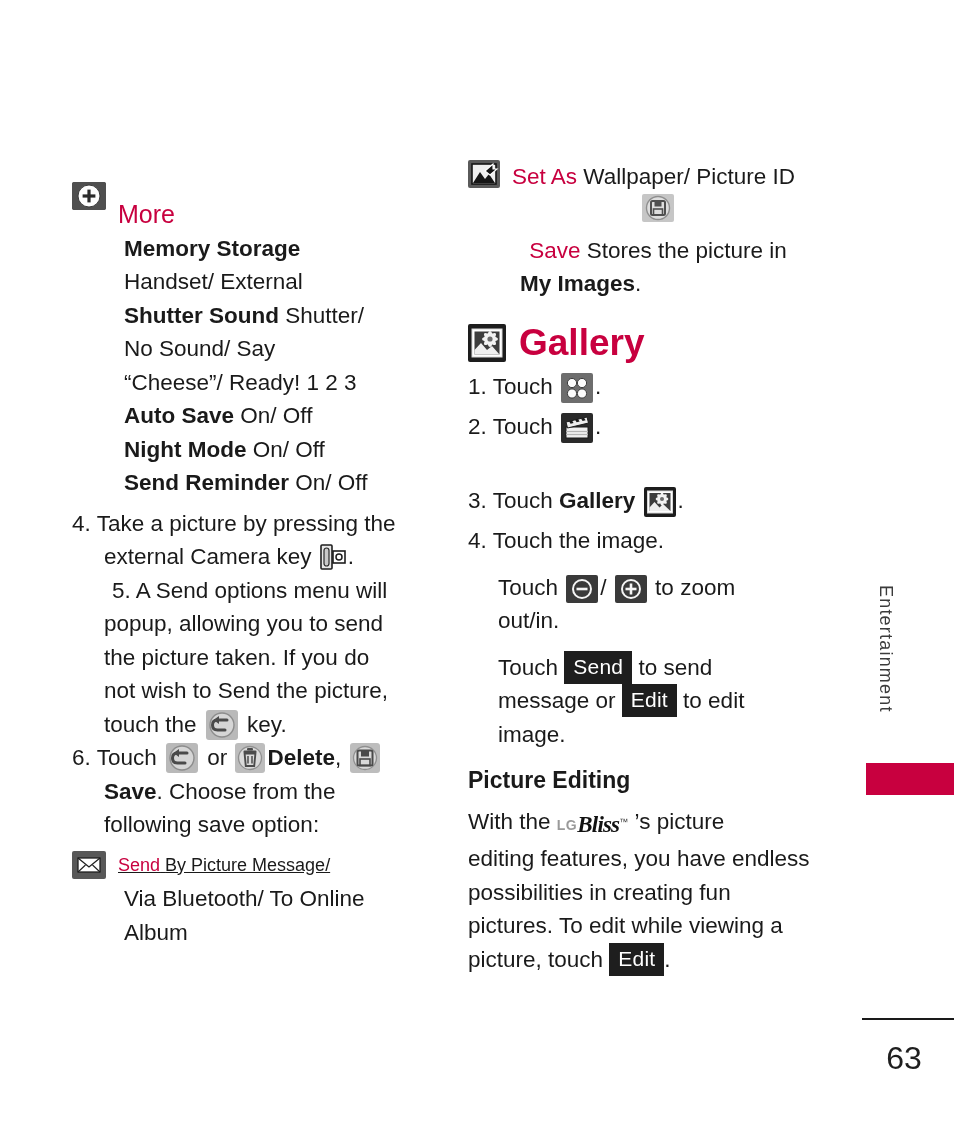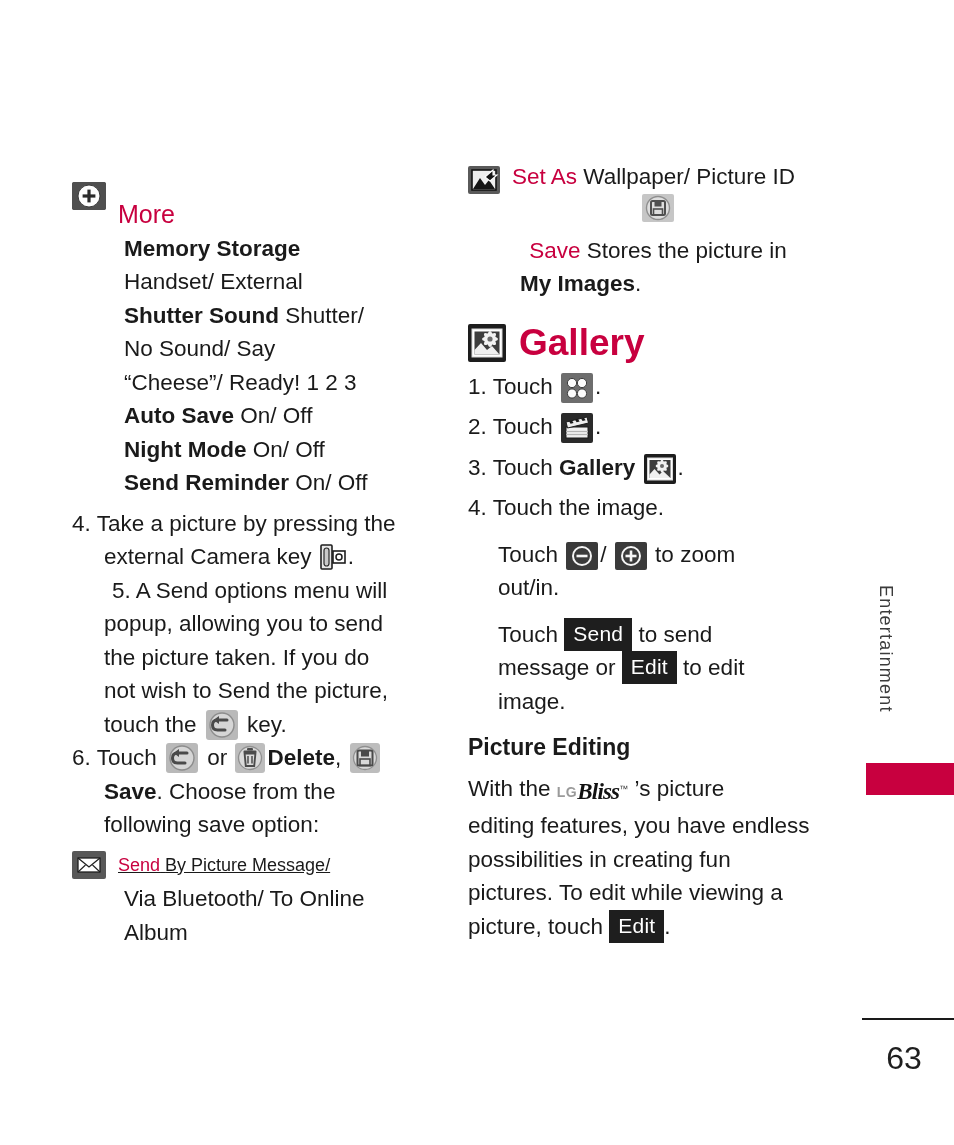--- a/index.html
+++ b/index.html
@@ -215,21 +215,21 @@
         <span class="crimson">Send</span>
         <span>By Picture Message/</span>
       </span>
     </div>
     <div class="line" style="padding-left:52px;">Via Bluetooth/ To Online</div>
     <div class="line" style="padding-left:52px;">Album</div>
   </div>
 
   <div class="col-right">
 
-    <div class="line" style="display:flex;align-items:flex-end;gap:12px;">
+    <div class="line" style="display:flex;align-items:flex-start;gap:12px;">
       <span class="ic">
         <svg width="32" height="28" viewBox="0 0 32 28">
           <rect width="32" height="28" rx="2" fill="#5a5a5a"></rect>
           <rect x="4" y="4" width="24" height="20" fill="#efefef" stroke="#141414" stroke-width="1.6"></rect>
           <path d="M5 23 L12 12 L17 19 L21 14 L27 23 Z" fill="#161616"></path>
           <path d="M17 11 L25 4 L25 9 L29 9 L22 15 Z" fill="#151515" stroke="#ffffff" stroke-width="1.1"></path>
         </svg>
       </span>
       <span style="font-size:22.5px;">
         <span class="crimson">Set As</span>
@@ -309,21 +309,21 @@
             <path d="M20 5.4 L23 4.7 L24.6 7.2 L21.6 7.9 Z"></path>
           </g>
           <line x1="5" y1="18.5" x2="27" y2="18.5" stroke="#b4b4b4" stroke-width="1.2"></line>
           <line x1="5" y1="21.5" x2="27" y2="21.5" stroke="#b4b4b4" stroke-width="1.2"></line>
         </svg>
       </span><span>.</span>
     </div>
 
     <div class="gap-s"></div>
 
-    <div class="line" style="padding-left:30px;text-indent:-30px;">
+    <div class="line" style="padding-left:30px;text-indent:-30px;margin-top:33px;">
       <span>3.</span>
       <span>Touch</span>
       <span class="b">Gallery</span>
       <span class="ic" style="vertical-align:-9px;margin:0 2px;">
         <svg width="32" height="30" viewBox="0 0 32 30">
           <rect width="32" height="30" rx="2" fill="#1d1d1d"></rect>
           <rect x="3.5" y="4" width="25" height="22" fill="#ffffff" stroke="#d8d8d8" stroke-width="1"></rect>
           <rect x="5.5" y="6" width="21" height="18" fill="#3d3d3d"></rect>
           <g fill="#f2f2f2">
             <ellipse cx="18" cy="12" rx="2.4" ry="6.4" transform="rotate(0 18 12)"></ellipse>

